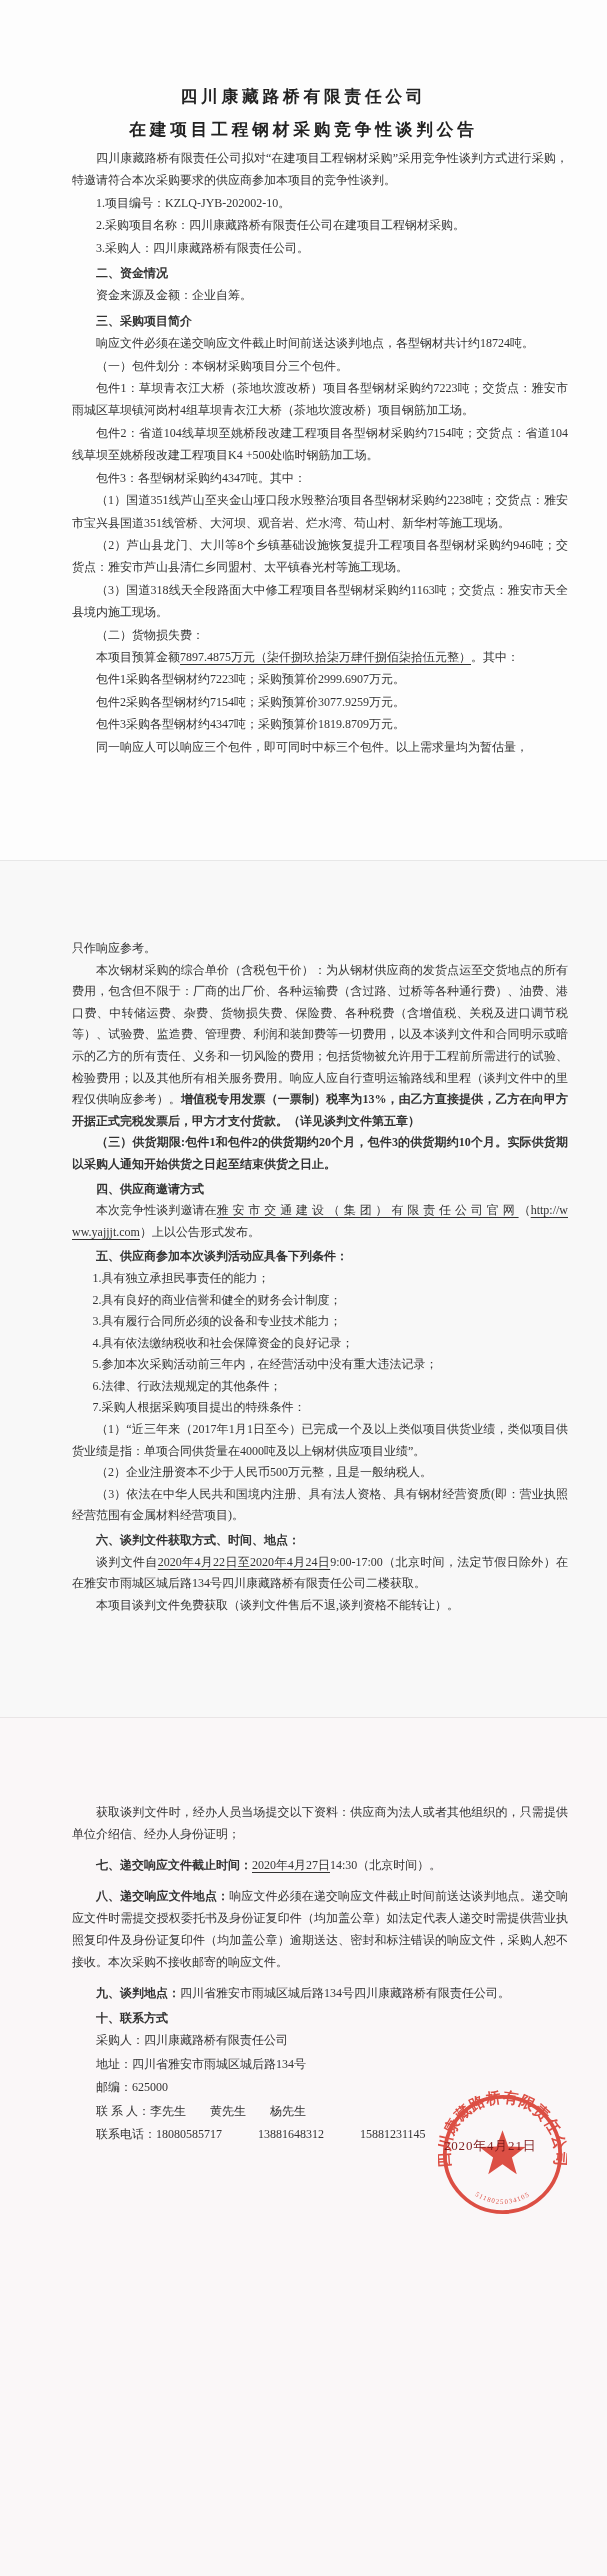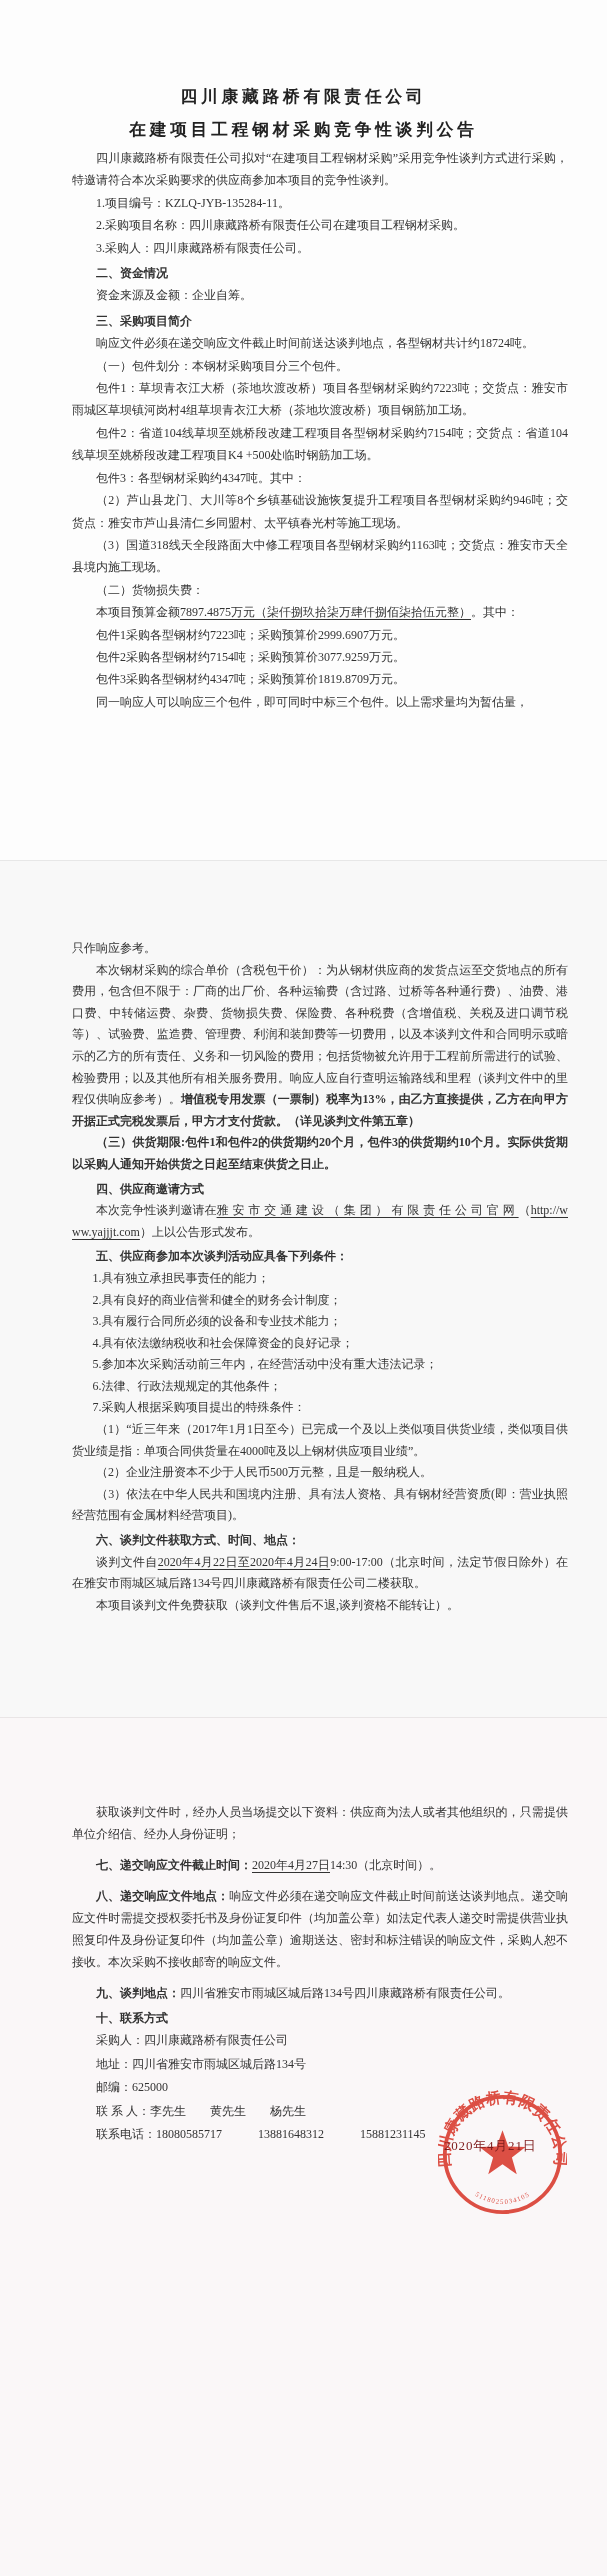--- a/index.html
+++ b/index.html
@@ -43,31 +43,32 @@
 </head>
 <body>
 
 <div class="scan">
 
   <section class="page page1">
     <div class="title">四川康藏路桥有限责任公司</div>
     <div class="title title2">在建项目工程钢材采购竞争性谈判公告</div>
     <div class="body body1">
         <p class="para pi"><span>四川康藏路桥有限责任公司拟对“在建项目工程钢材采购”采用竞争性谈判方式进行采购，特邀请符合本次采购要求的供应商参加本项目的竞争性谈判。</span></p>
-        <p class="para pi"><span>1.项目编号：KZLQ-JYB-135284-11。</span></p>
+        <p class="para pi"><span>1.项目编号：KZLQ-JYB-202002-10。</span></p>
         <p class="para pi"><span>2.采购项目名称：四川康藏路桥有限责任公司在建项目工程钢材采购。</span></p>
         <p class="para pi"><span>3.采购人：四川康藏路桥有限责任公司。</span></p>
         <p class="para pi h"><span class="b">二、资金情况</span></p>
         <p class="para pi"><span>资金来源及金额：企业自筹。</span></p>
         <p class="para pi h"><span class="b">三、采购项目简介</span></p>
         <p class="para pi"><span>响应文件必须在递交响应文件截止时间前送达谈判地点，各型钢材共计约18724吨。</span></p>
         <p class="para pi"><span>（一）包件划分：本钢材采购项目分三个包件。</span></p>
         <p class="para pi"><span>包件1：草坝青衣江大桥（茶地坎渡改桥）项目各型钢材采购约7223吨；交货点：雅安市雨城区草坝镇河岗村4组草坝青衣江大桥（茶地坎渡改桥）项目钢筋加工场。</span></p>
         <p class="para pi"><span>包件2：省道104线草坝至姚桥段改建工程项目各型钢材采购约7154吨；交货点：省道104线草坝至姚桥段改建工程项目K4 +500处临时钢筋加工场。</span></p>
         <p class="para pi"><span>包件3：各型钢材采购约4347吨。其中：</span></p>
+        <p class="para pi"><span>（1）国道351线芦山至夹金山垭口段水毁整治项目各型钢材采购约2238吨；交货点：雅安市宝兴县国道351线管桥、大河坝、观音岩、烂水湾、苟山村、新华村等施工现场。</span></p>
         <p class="para pi"><span>（2）芦山县龙门、大川等8个乡镇基础设施恢复提升工程项目各型钢材采购约946吨；交货点：雅安市芦山县清仁乡同盟村、太平镇春光村等施工现场。</span></p>
         <p class="para pi"><span>（3）国道318线天全段路面大中修工程项目各型钢材采购约1163吨；交货点：雅安市天全县境内施工现场。</span></p>
         <p class="para pi"><span>（二）货物损失费：</span></p>
         <p class="para pi"><span>本项目预算金额</span><span class="u">7897.4875万元（柒仟捌玖拾柒万肆仟捌佰柒拾伍元整）</span><span>。其中：</span></p>
         <p class="para pi"><span>包件1采购各型钢材约7223吨；采购预算价2999.6907万元。</span></p>
         <p class="para pi"><span>包件2采购各型钢材约7154吨；采购预算价3077.9259万元。</span></p>
         <p class="para pi"><span>包件3采购各型钢材约4347吨；采购预算价1819.8709万元。</span></p>
         <p class="para pi"><span>同一响应人可以响应三个包件，即可同时中标三个包件。以上需求量均为暂估量，</span></p>
       </div>
   </section>

